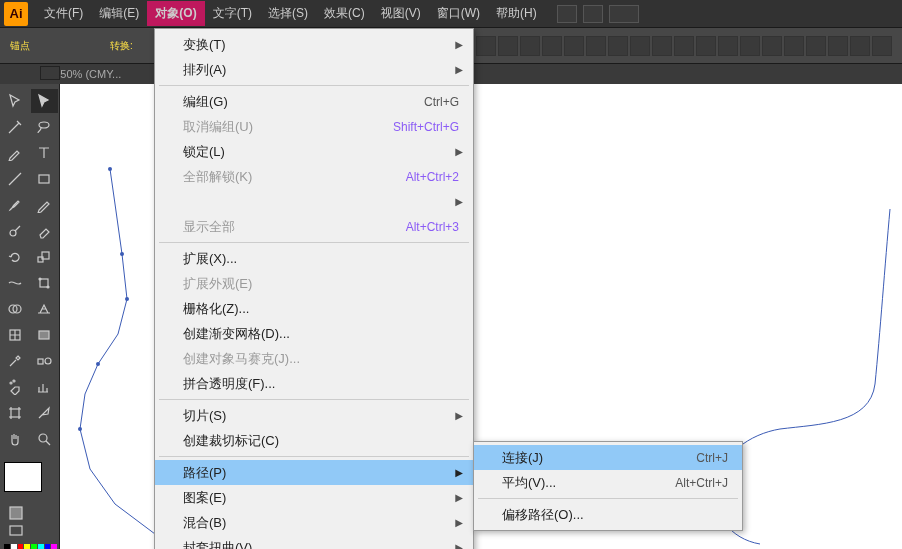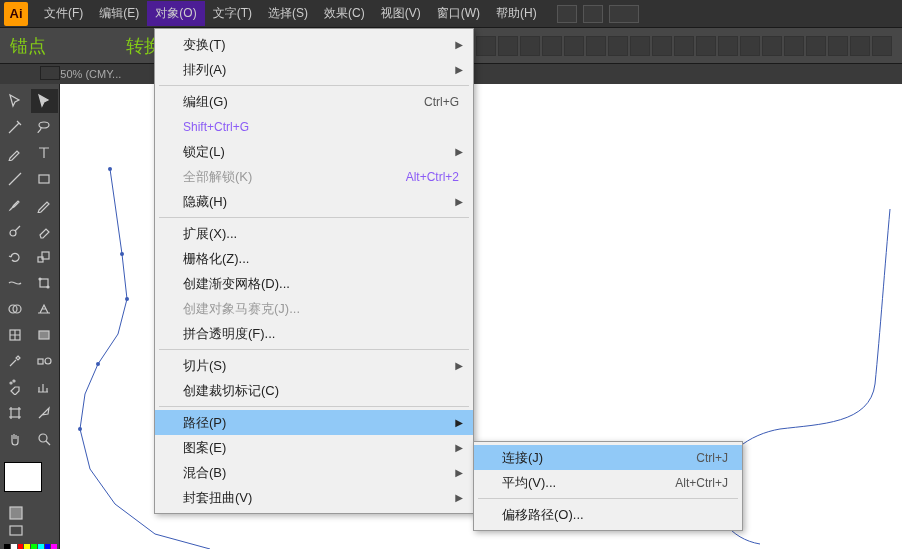--- a/index.html
+++ b/index.html
@@ -1,26 +1,26 @@
 <!DOCTYPE html>
 <html><head>
 <meta charset="utf-8">
 <style>
   * { box-sizing: border-box; margin: 0; padding: 0; font-family: "Microsoft YaHei", sans-serif; }
   body { width: 902px; height: 549px; background: #4a4a4a; overflow: hidden; position: relative; }
   
   .menubar { height: 28px; background: #323232; display: flex; align-items: center; padding-left: 4px; border-bottom: 1px solid #1a1a1a; }
   .logo { width: 24px; height: 24px; background: #ff9a00; color: #330000; font-weight: bold; font-size: 13px; display: flex; align-items: center; justify-content: center; margin-right: 8px; border-radius: 2px; }
   .menu-item { color: #ccc; font-size: 12px; padding: 4px 8px; cursor: pointer; }
-  .menu-item.active { background: #4c1d95; }
+  .menu-item.active { background: #be185d; font-weight: bold; }
   .menubar-right { display: flex; margin-left: 12px; gap: 6px; }
   .mb-btn { width: 20px; height: 18px; border: 1px solid #555; background: #3a3a3a; }
   
   .controlbar { height: 36px; background: #474747; display: flex; align-items: center; padding: 0 10px; gap: 10px; border-bottom: 1px solid #1a1a1a; }
-  .controlbar .label { color: #84cc16; font-size: 18px; }
+  .controlbar .label { color: #fde047; font-size: 10px; }
   .cb-icons { display: flex; gap: 2px; margin-left: auto; }
   .cb-icon { width: 20px; height: 20px; border: 1px solid #333; background: #3a3a3a; display:flex; align-items:center; justify-content:center;}
   
   .docbar { height: 20px; background: #3a3a3a; display: flex; align-items: center; padding-left: 40px; color: #aaa; font-size: 11px; }
   
   .workspace { position: absolute; top: 84px; left: 0; right: 0; bottom: 0; display: flex; }
   .toolbox { width: 60px; background: #474747; border-right: 1px solid #222; padding-top: 4px; }
   .tool-row { display: flex; }
   .tool { width: 28px; height: 24px; display: flex; align-items: center; justify-content: center; color: #ccc; margin: 1px; cursor: pointer; }
   .tool svg { width: 16px; height: 16px; stroke: #ccc; fill: none; stroke-width: 1.2; }
@@ -338,37 +338,44 @@
     <div class="dd-item">
       <span class="dd-label">排列(A)</span>
       <span class="dd-arrow">▶</span>
     </div>
     <div class="dd-sep"></div>
     <div class="dd-item">
       <span class="dd-label">编组(G)</span>
       <span class="dd-shortcut">Ctrl+G</span>
     </div>
     <div class="dd-item disabled">
+      <span class="dd-label">取消编组(U)</span>
       <span class="dd-shortcut">Shift+Ctrl+G</span>
     </div>
     <div class="dd-item">
       <span class="dd-label">锁定(L)</span>
       <span class="dd-arrow">▶</span>
     </div>
     <div class="dd-item disabled">
       <span class="dd-label">全部解锁(K)</span>
       <span class="dd-shortcut">Alt+Ctrl+2</span>
     </div>
     <div class="dd-item">
-      <span class="dd-label">隐藏(H)</span>
-      <span class="dd-arrow">▶</span>
+      <span class="dd-arrow">▶</span>
+    </div>
+    <div class="dd-item disabled">
+      <span class="dd-label">显示全部</span>
+      <span class="dd-shortcut">Alt+Ctrl+3</span>
     </div>
     <div class="dd-sep"></div>
     <div class="dd-item">
       <span class="dd-label">扩展(X)...</span>
+    </div>
+    <div class="dd-item disabled">
+      <span class="dd-label">扩展外观(E)</span>
     </div>
     <div class="dd-item">
       <span class="dd-label">栅格化(Z)...</span>
     </div>
     <div class="dd-item">
       <span class="dd-label">创建渐变网格(D)...</span>
     </div>
     <div class="dd-item disabled">
       <span class="dd-label">创建对象马赛克(J)...</span>
     </div>

